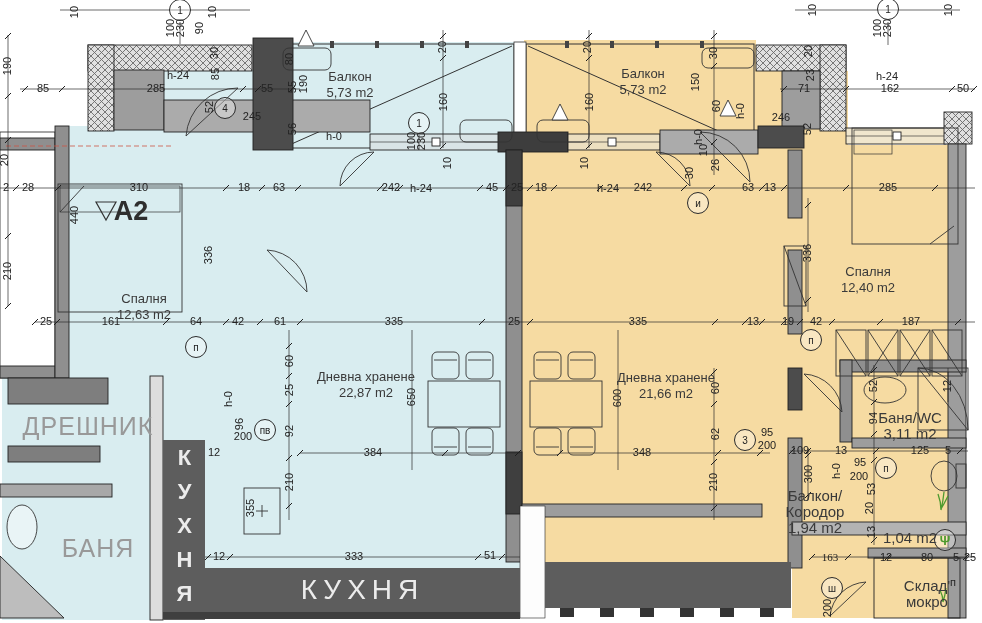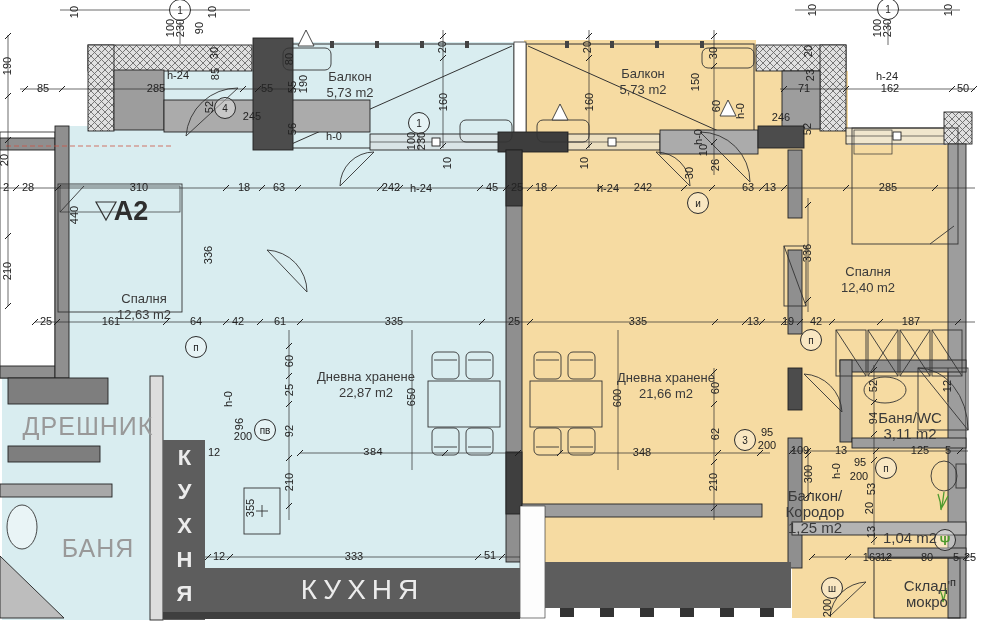--- a/index.html
+++ b/index.html
@@ -302,21 +302,21 @@
       <span class="t dim" style="left: 788px; top: 322px;">19</span>
       <span class="t dim" style="left: 816px; top: 322px;">42</span>
       <span class="t dim" style="left: 911px; top: 322px;">187</span>
       <span class="t dim dimv" style="left: 290px; top: 361px;">60</span>
       <span class="t dim dimv" style="left: 290px; top: 390px;">25</span>
       <span class="t dim dimv" style="left: 290px; top: 431px;">92</span>
       <span class="t dim dimv" style="left: 412px; top: 397px;">650</span>
       <span class="t dim dimv" style="left: 618px; top: 398px;">600</span>
       <span class="t dim dimv" style="left: 716px; top: 388px;">60</span>
       <span class="t dim dimv" style="left: 716px; top: 434px;">62</span>
-      <span class="t dim" style="left: 373px; top: 453px; font-family: Liberation Mono, monospace;">384</span>
+      <span class="t dim" style="left: 373px; top: 453px;">384</span>
       <span class="t dim" style="left: 642px; top: 453px;">348</span>
       <span class="t dim dimv" style="left: 290px; top: 482px;">210</span>
       <span class="t dim dimv" style="left: 714px; top: 482px;">210</span>
       <span class="t dim" style="left: 243px; top: 437px;">200</span>
       <span class="t dim dimv" style="left: 240px; top: 424px;">96</span>
       <span class="t dim" style="left: 214px; top: 453px;">12</span>
       <span class="t dim dimv" style="left: 251px; top: 508px;">355</span>
       <span class="t dim dimv" style="left: 229px; top: 399px;">h-0</span>
       <span class="t dim" style="left: 767px; top: 433px;">95</span>
       <span class="t dim" style="left: 767px; top: 446px;">200</span>
@@ -327,21 +327,21 @@
       <span class="t dim" style="left: 841px; top: 451px;">13</span>
       <span class="t dim" style="left: 920px; top: 451px;">125</span>
       <span class="t dim" style="left: 948px; top: 451px;">5</span>
       <span class="t dim dimv" style="left: 809px; top: 474px;">300</span>
       <span class="t dim dimv" style="left: 837px; top: 471px;">h-0</span>
       <span class="t dim" style="left: 860px; top: 463px;">95</span>
       <span class="t dim" style="left: 859px; top: 477px;">200</span>
       <span class="t dim dimv" style="left: 872px; top: 489px;">53</span>
       <span class="t dim dimv" style="left: 870px; top: 508px;">20</span>
       <span class="t dim dimv" style="left: 872px; top: 532px;">13</span>
-      <span class="t dim" style="left: 872px; top: 558px;">163</span>
+      <span class="t dim" style="left: 830px; top: 558px; font-family: Liberation Serif, serif;">163</span>
       <span class="t dim" style="left: 886px; top: 558px;">12</span>
       <span class="t dim" style="left: 927px; top: 558px;">80</span>
       <span class="t dim" style="left: 956px; top: 558px;">5</span>
       <span class="t dim" style="left: 970px; top: 558px;">25</span>
       <span class="t dim dimv" style="left: 828px; top: 608px;">200</span>
       <span class="t dim" style="left: 354px; top: 557px;">333</span>
       <span class="t dim" style="left: 490px; top: 556px;">51</span>
       <span class="t dim" style="left: 219px; top: 557px;">12</span>
       <span class="t dim" style="left: 953px; top: 583px;">п</span>
       <div class="t room" style="left: 350px; top: 85px;">
@@ -368,21 +368,21 @@
         <div>Спалня</div>
         <div class="l2">12,40 m2</div>
       </div>
       <div class="t room-sm" style="left: 910px; top: 426px;">
         <div>Баня/WC</div>
         <div class="l2">3,11 m2</div>
       </div>
       <div class="t room-sm" style="left: 815px; top: 512px;">
         <div>Балкон/</div>
         <div class="l2">Кородор</div>
-        <div class="l2">1,25 m2</div>
+        <div class="l2">1,94 m2</div>
       </div>
       <div class="t room-sm" style="left: 910px; top: 538px;">
         <div>1,04 m2</div>
       </div>
       <div class="t room-sm" style="left: 927px; top: 594px;">
         <div>Склад'</div>
         <div class="l2">мокро</div>
       </div>
       <div class="mk" style="left: 180px; top: 10px;">1</div>
       <div class="mk" style="left: 419px; top: 123px;">1</div>

